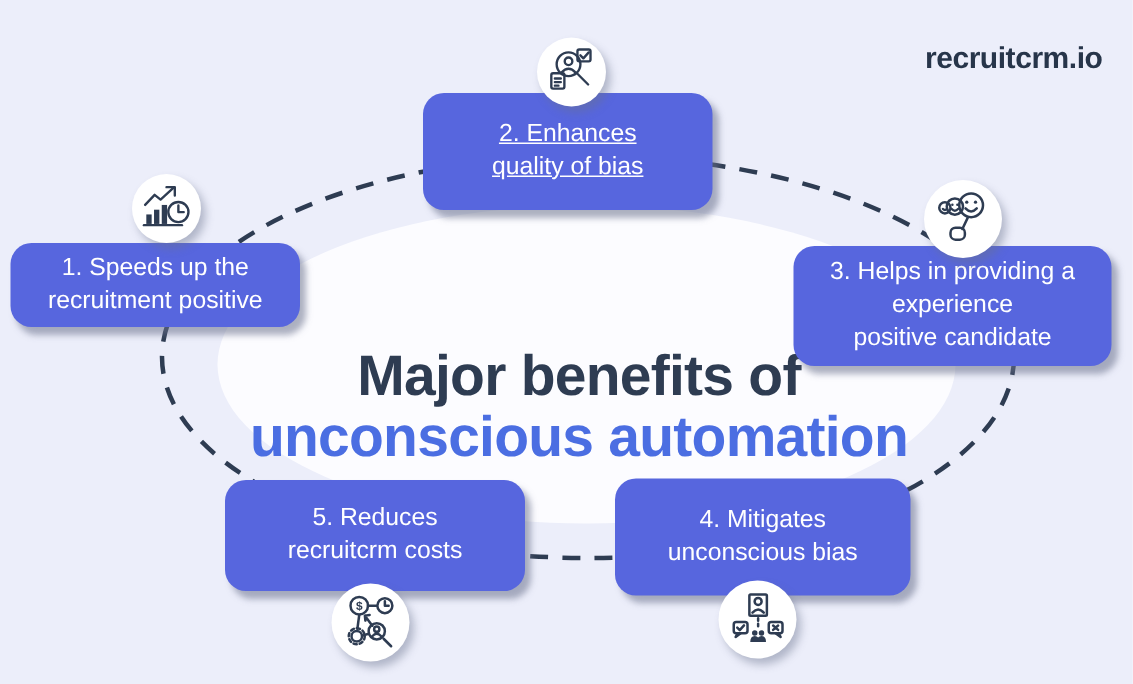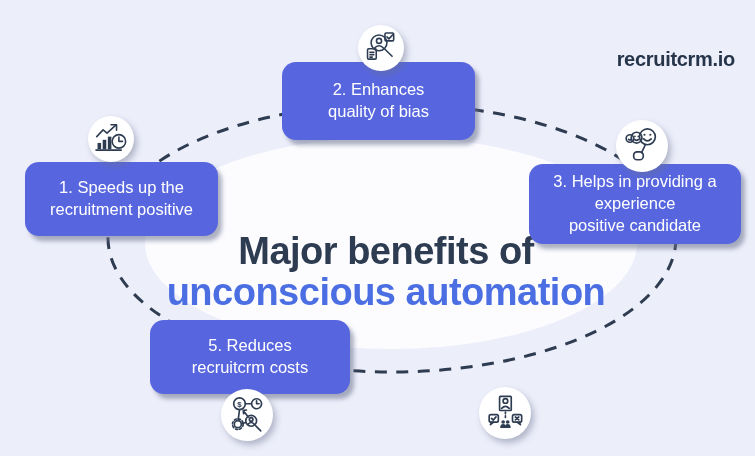--- a/index.html
+++ b/index.html
@@ -3,43 +3,43 @@
 <meta charset="utf-8">
 <style>
   * { margin:0; padding:0; box-sizing:border-box; }
   body { font-family:"Liberation Sans","DejaVu Sans",sans-serif; }
   .canvas {
     position:relative; width:755px; height:456px;
     background:#ECEEFA; overflow:hidden;
   }
   .brand {
     position:absolute; top:28px; right:20px;
-    font-size:20px; font-weight:700; color:#27354A; letter-spacing:-0.3px;margin-top:20px;
+    font-size:20px; font-weight:700; color:#27354A; letter-spacing:-0.3px;
   }
   .center-ellipse {
     position:absolute; left:145px; top:137px; width:492px; height:212px;
     background:#FCFCFF; border-radius:50%;
   }
   .ring { position:absolute; left:0; top:0; }
   .title {
     position:absolute; left:96px; top:191px; width:580px;
     text-align:center; line-height:1.08; letter-spacing:-0.5px;margin-top:40px;
   }
   .title-line1 { display:block; font-size:38px; font-weight:800; color:#2E3C52; }
   .title-line2 { display:block; font-size:38px; font-weight:800; color:#4B6EE2; }
   .benefit-box {
     position:absolute; background:#5766DE; border-radius:14px;
     box-shadow:4px 5px 4px rgba(105,113,140,0.55);
     display:flex; align-items:center; justify-content:center;
     color:#FFFFFF; text-align:center;
   }
   .box-lines { display:flex; flex-direction:column; }
   .box-lines span { display:block; font-size:16.5px; line-height:1.32; font-weight:500; }
-  #box1 { left:25px;  top:162px; width:193px; height:74px; }
-  #box2 { left:282px; top:62px;  width:193px; height:78px; }
+  #box1 { left:7px;  top:162px; width:193px; height:56px; }
+  #box2 { left:282px; top:62px;  width:193px; height:78px;text-decoration:underline; }
   #box3 { left:529px; top:164px; width:212px; height:80px; }
   #box4 { left:410px; top:319px; width:197px; height:78px; }
   #box5 { left:150px; top:320px; width:200px; height:74px; }
   .icon-badge {
     position:absolute; background:#FFFFFF; border-radius:50%;
     display:flex; align-items:center; justify-content:center;
     box-shadow:3px 4px 6px rgba(105,113,140,0.45);
   }
   #badge1 { left:88px;  top:116px; width:46px; height:46px; }
   #badge2 { left:358px; top:25px;  width:46px; height:46px; }
@@ -83,20 +83,26 @@
   </div>
 
   <div class="benefit-box" id="box3">
     <div class="box-lines">
       <span>3. Helps in providing a</span>
       <span>experience</span>
       <span>positive candidate</span>
     </div>
   </div>
 
+  <div class="benefit-box" id="box4">
+    <div class="box-lines">
+      <span>4. Mitigates</span>
+      <span>unconscious bias</span>
+    </div>
+  </div>
 
   <div class="benefit-box" id="box5">
     <div class="box-lines">
       <span>5. Reduces</span>
       <span>recruitcrm costs</span>
     </div>
   </div>
 
   <div class="icon-badge" id="badge1">
     <svg width="38" height="38" viewBox="0 0 48 48">

